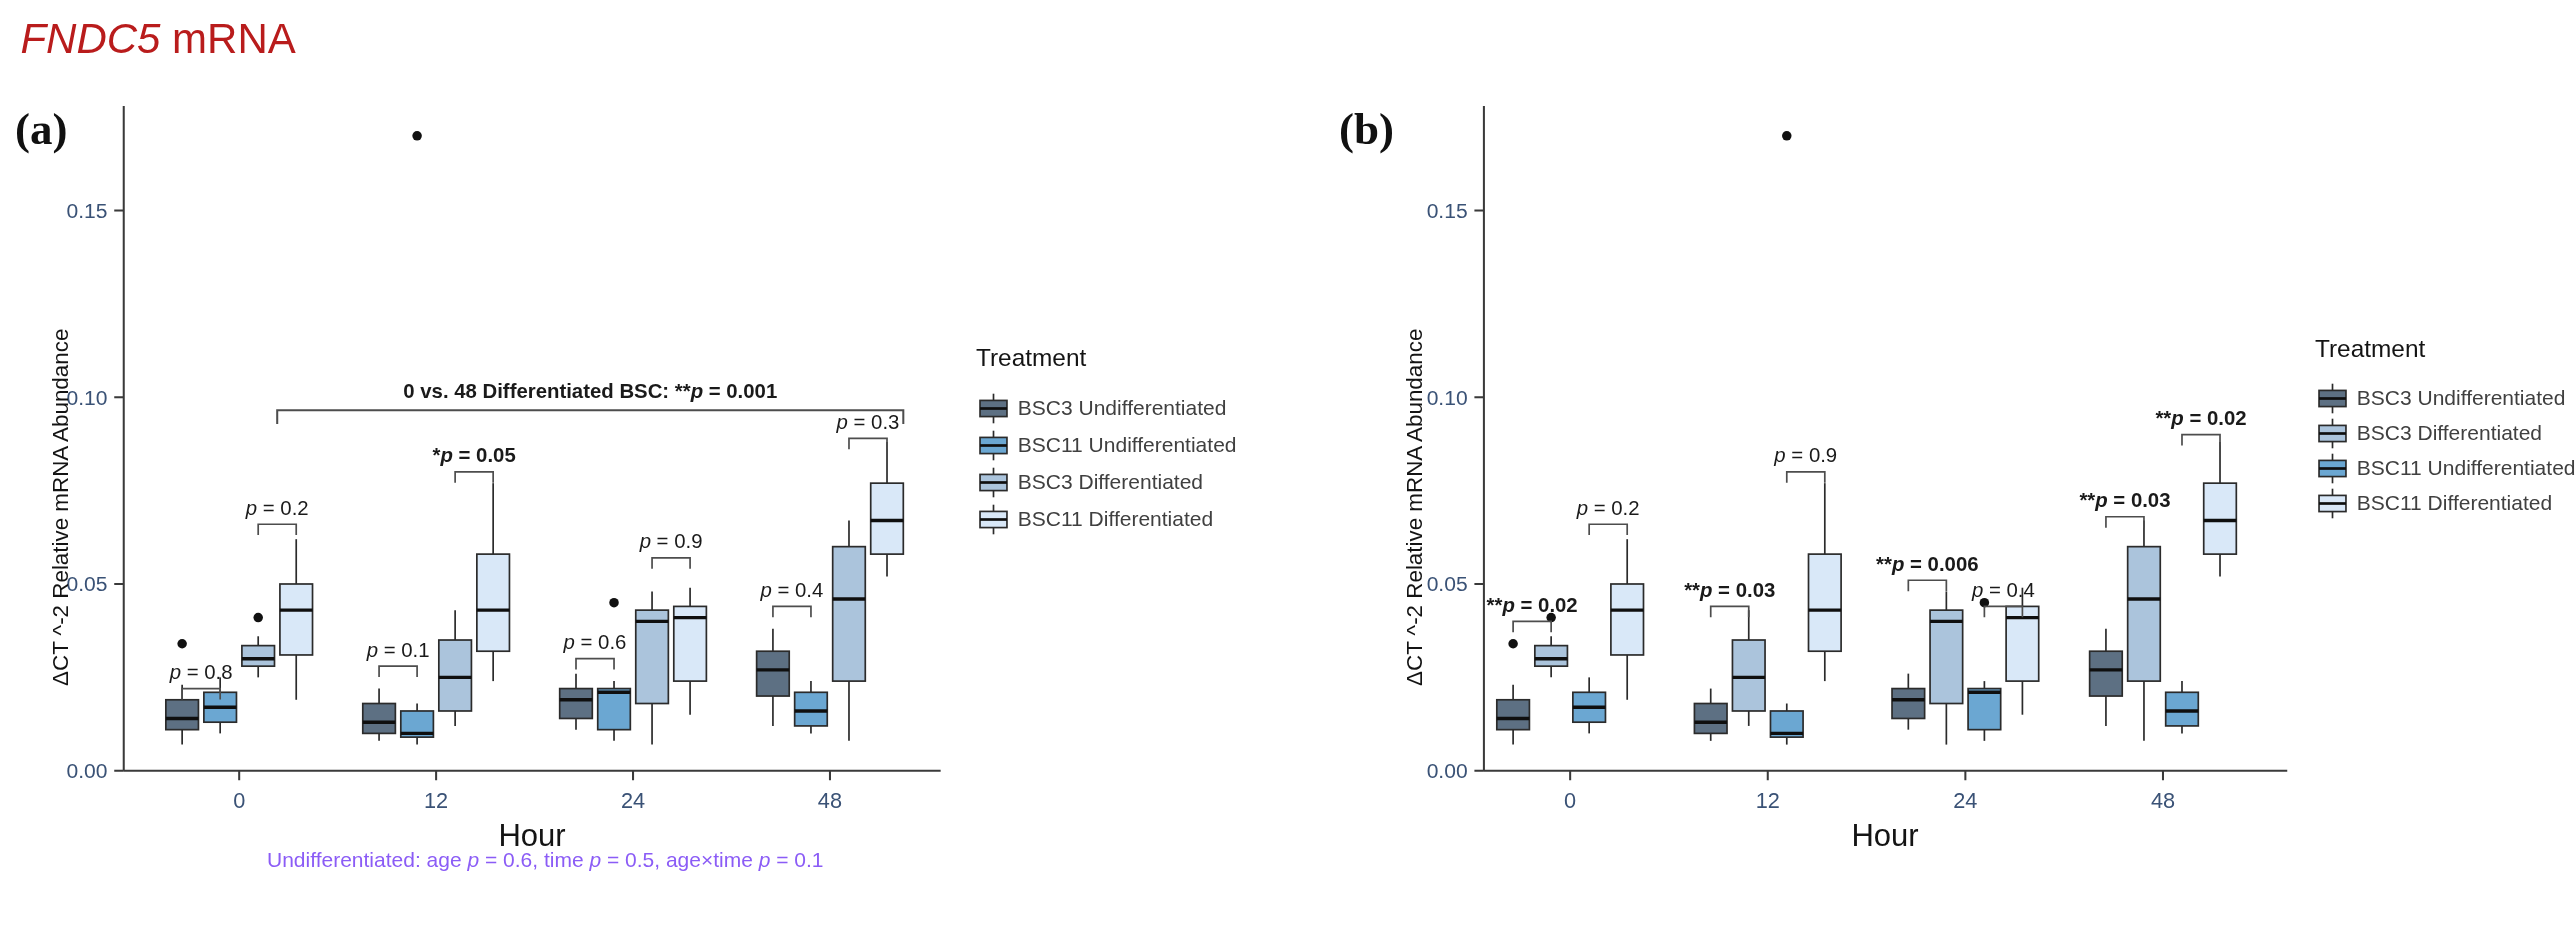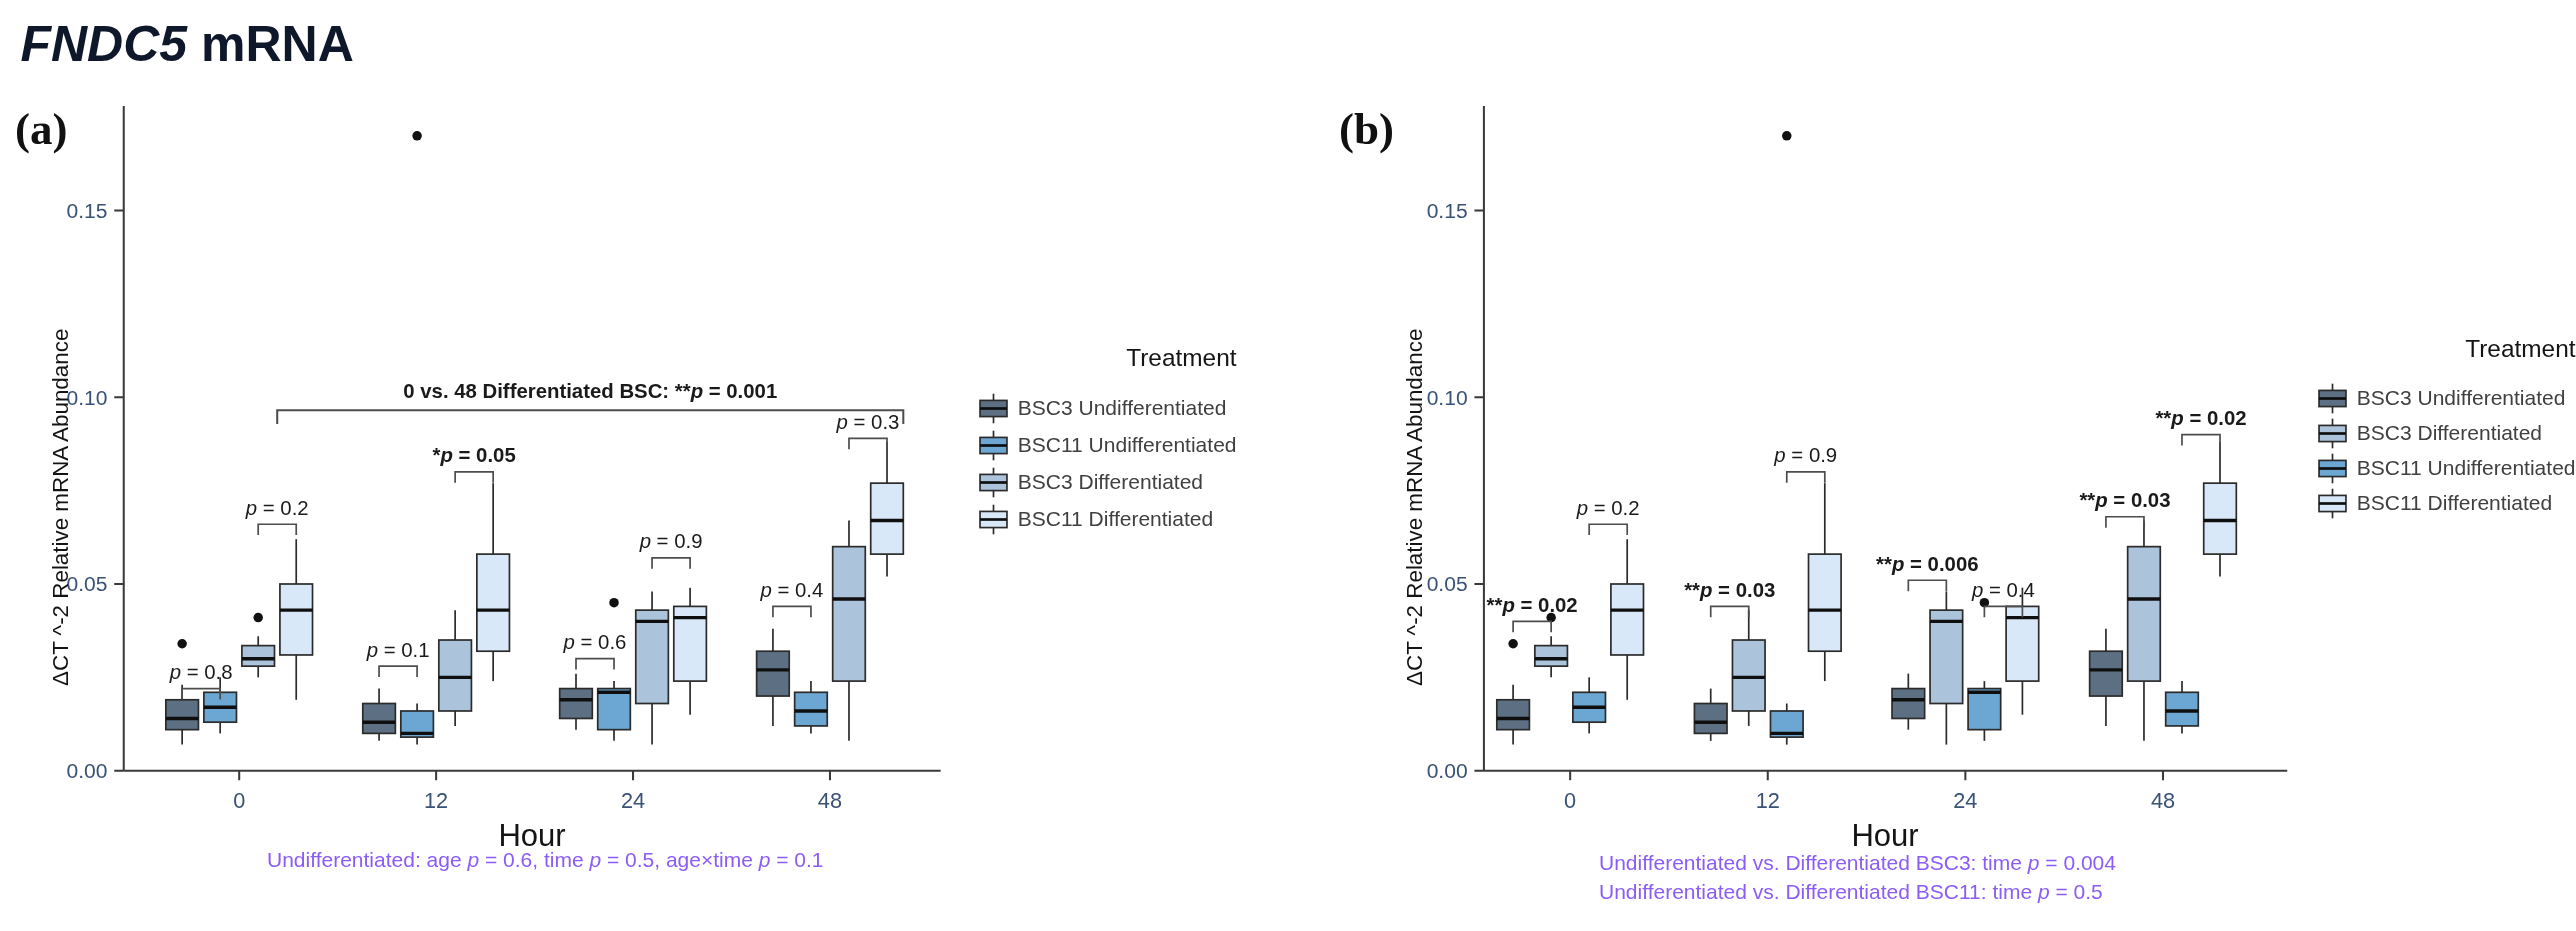--- a/index.html
+++ b/index.html
@@ -1,35 +1,35 @@
 <!DOCTYPE html>
 <html style="font-size:11px"><head>
 <meta charset="utf-8">
 <style>
   html,body{margin:0;padding:0;background:#ffffff;}
   #figure{position:relative;width:2576px;height:931px;background:#ffffff;overflow:hidden;
           font-family:"Liberation Sans", sans-serif;}
   #chart-svg{position:absolute;left:0;top:0;}
-  .fig-title{position:absolute;left:20.4px;top:15px;font-size:50px;font-weight:bold;color:#0f172a;}
+  .fig-title{position:absolute;left:20.4px;top:15px;font-size:42px;font-weight:normal;color:#b91c1c;}
   .fig-title .gene{font-style:italic;}
   .panel-letter{position:absolute;font-family:"Liberation Serif", serif;font-weight:bold;
                 font-size:45px;color:#111;}
   #panel-a-letter{left:15px;top:103px;}
   #panel-b-letter{left:1339px;top:103px;}
   .ylabel{position:absolute;transform:rotate(-90deg);transform-origin:left top;
           font-size:22.4px;color:#141414;white-space:nowrap;}
   #ylabel-a{left:48px;top:686px;}
   #ylabel-b{left:1402px;top:686px;}
   .xlabel{position:absolute;font-size:31px;color:#141414;transform:translateX(-50%);}
   #xlabel-a{left:532px;top:818px;}
   #xlabel-b{left:1885px;top:818px;}
   .caption{position:absolute;font-size:21px;color:#8b5cf6;line-height:29px;white-space:nowrap;}
   #caption-a{left:267px;top:845px;}
   #caption-b{left:1599px;top:848px;}
-  .legend{position:absolute;text-align:right;}
+  .legend{position:absolute;}
   #legend-a{left:976px;top:344px;}
   #legend-b{left:2315px;top:335px;}
   .legend-title{font-size:24.4px;color:#141414;margin-bottom:17.7px;}
   .legend-item{display:flex;align-items:center;height:37px;}
   #legend-b .legend-item{height:35px;}
   .lkey{display:inline-block;width:35px;height:33px;}
   .legend-label{font-size:21px;color:#404040;margin-left:6.8px;white-space:nowrap;}
 </style>
 </head>
 <body>
@@ -322,24 +322,20 @@
 
   <div class="ylabel" id="ylabel-a">ΔCT ^-2 Relative mRNA Abundance</div>
   <div class="ylabel" id="ylabel-b">ΔCT ^-2 Relative mRNA Abundance</div>
 
   <div class="xlabel" id="xlabel-a">Hour</div>
   <div class="xlabel" id="xlabel-b">Hour</div>
 
   <div class="caption" id="caption-a">
     <div class="fmt-p">Undifferentiated: age <i>p</i> = 0.6, time <i>p</i> = 0.5, age×time <i>p</i> = 0.1</div>
   </div>
-  <div class="caption" id="caption-b">
-    <div class="fmt-p">Undifferentiated vs. Differentiated BSC3: time <i>p</i> = 0.004</div>
-    <div class="fmt-p">Undifferentiated vs. Differentiated BSC11: time <i>p</i> = 0.5</div>
-  </div>
 
   <div class="legend" id="legend-a">
     <div class="legend-title">Treatment</div>
     <div class="legend-item">
       <span class="lkey"><svg width="35" height="33" viewBox="0 0 52 48">
             <line x1="26" y1="2" x2="26" y2="12" stroke="#2b2b2b" stroke-width="2.5"></line>
             <line x1="26" y1="36" x2="26" y2="46" stroke="#2b2b2b" stroke-width="2.5"></line>
             <rect x="6" y="12" width="40" height="24" fill="#5d7083" stroke="#2b2b2b" stroke-width="2.5"></rect>
             <line x1="6" y1="24" x2="46" y2="24" stroke="#0f0f0f" stroke-width="4"></line>
           </svg></span>

